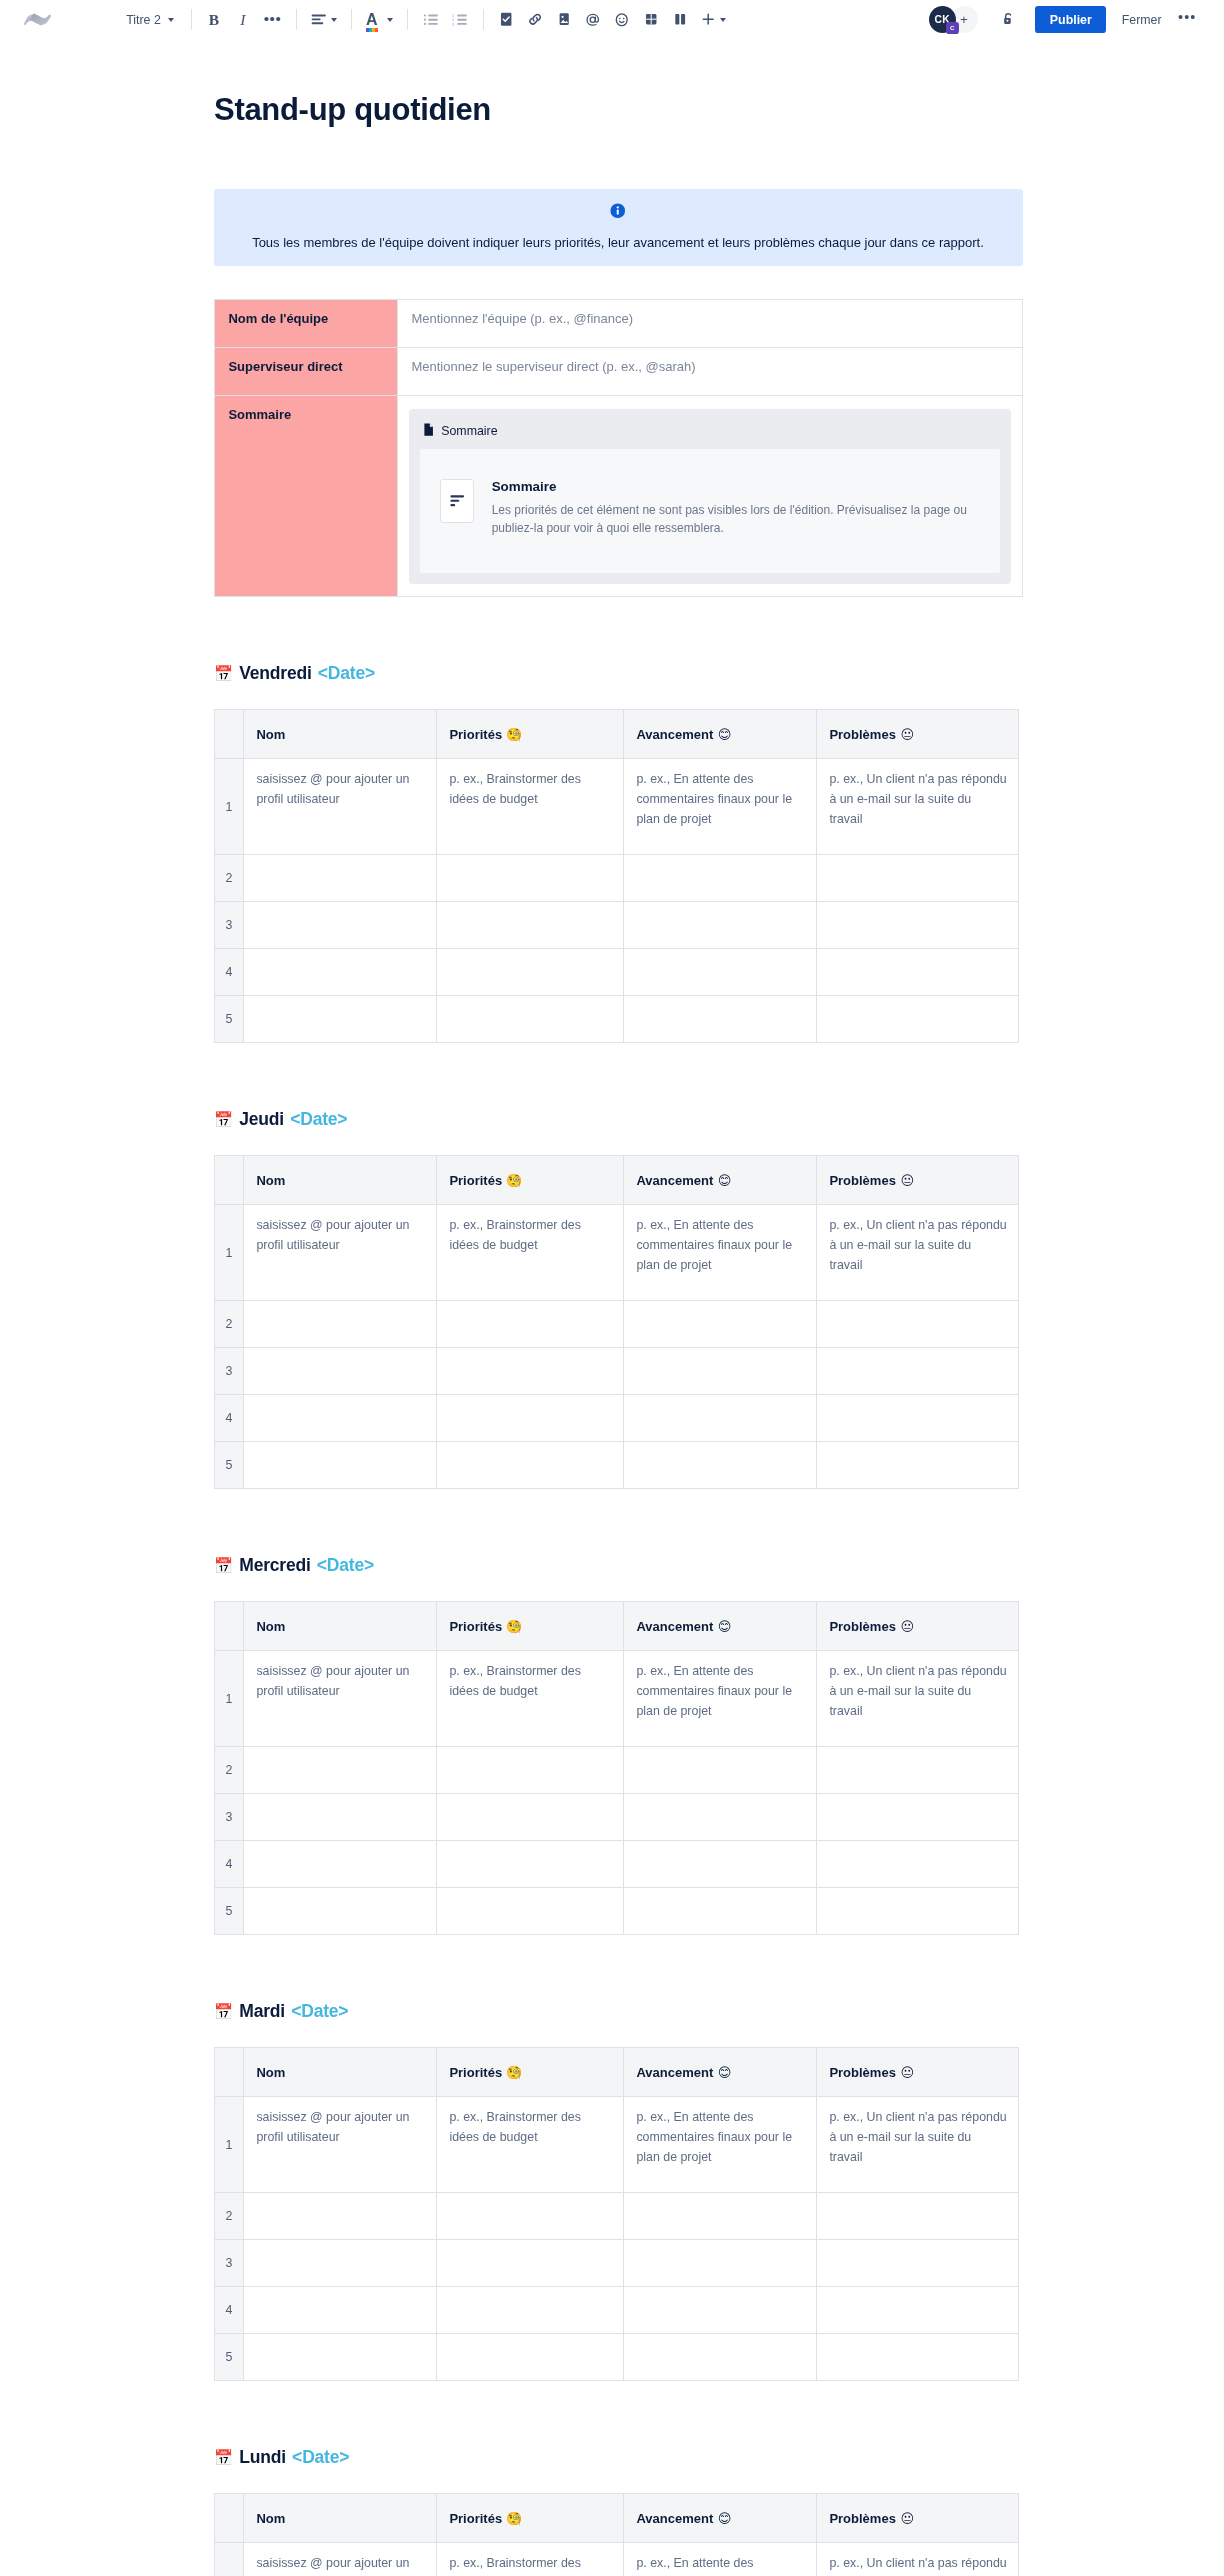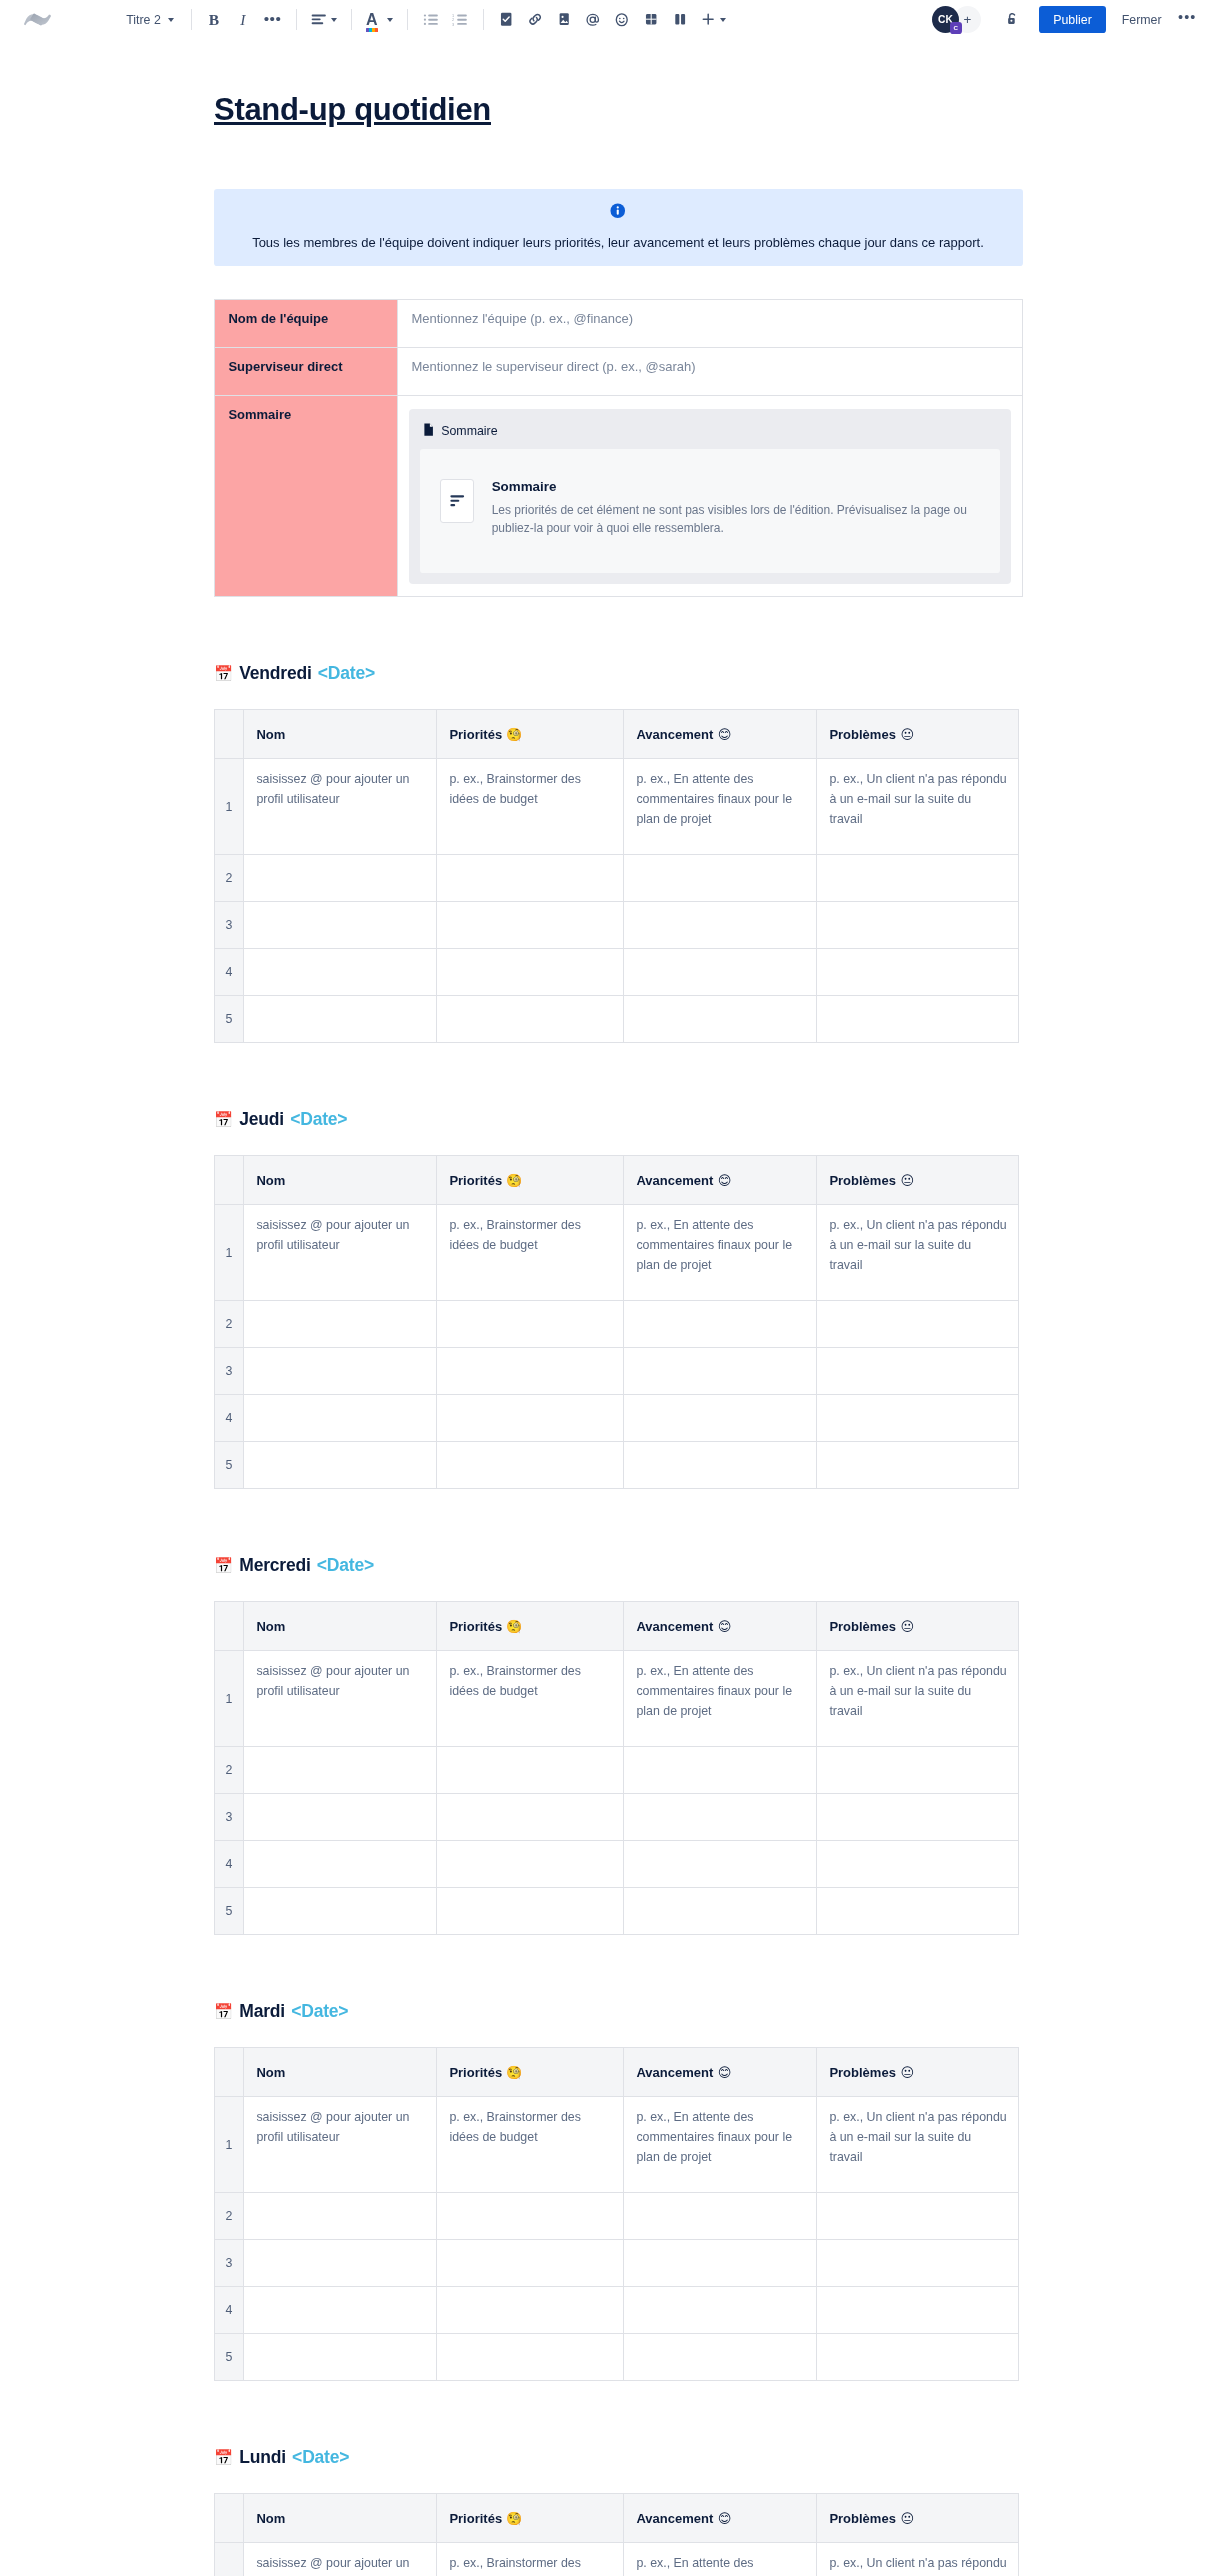--- a/index.html
+++ b/index.html
@@ -88,21 +88,21 @@
   }
   .avatar-add {
     width: 27px; height: 27px; border-radius: 50%;
     background: #F4F5F7; color: #42526E;
     display: flex; align-items: center; justify-content: center;
     font-size: 13.4px; margin-left: -5.2px; z-index: 1;
     cursor: pointer;
   }
   .btn-publish {
     background: #0C5DD6; color: #ffffff;
-    font-size: 12.4px; font-weight: 400;
+    font-size: 12.4px; font-weight: 700;
     padding: 6.7px 14.4px; border-radius: 3.1px;
     cursor: pointer; border: none;
     font-family: inherit;
     margin-left: 13.4px;
   }
   .btn-close {
     font-size: 12.4px; color: #42526E;
     padding: 6.2px 9.3px; border-radius: 3.1px;
     cursor: pointer; margin-left: 6.2px;
   }
@@ -121,21 +121,20 @@
     margin-left: 214px;
     width: 809px;
   }
   .doc-title {
     font-size: 31px;
     line-height: 1.15;
     font-weight: 600;
     color: #0B1B3A;
     letter-spacing: -0.3px;
     margin: 53px 0 8px 0;
-    text-decoration: underline;
   }
 
   
   .info-panel {
     margin-top: 61px;
     background: #DEEBFF;
     border-radius: 3.1px;
     display: flex;
     align-items: center;
     padding: 13.4px 15.5px 13.4px 14.4px;

